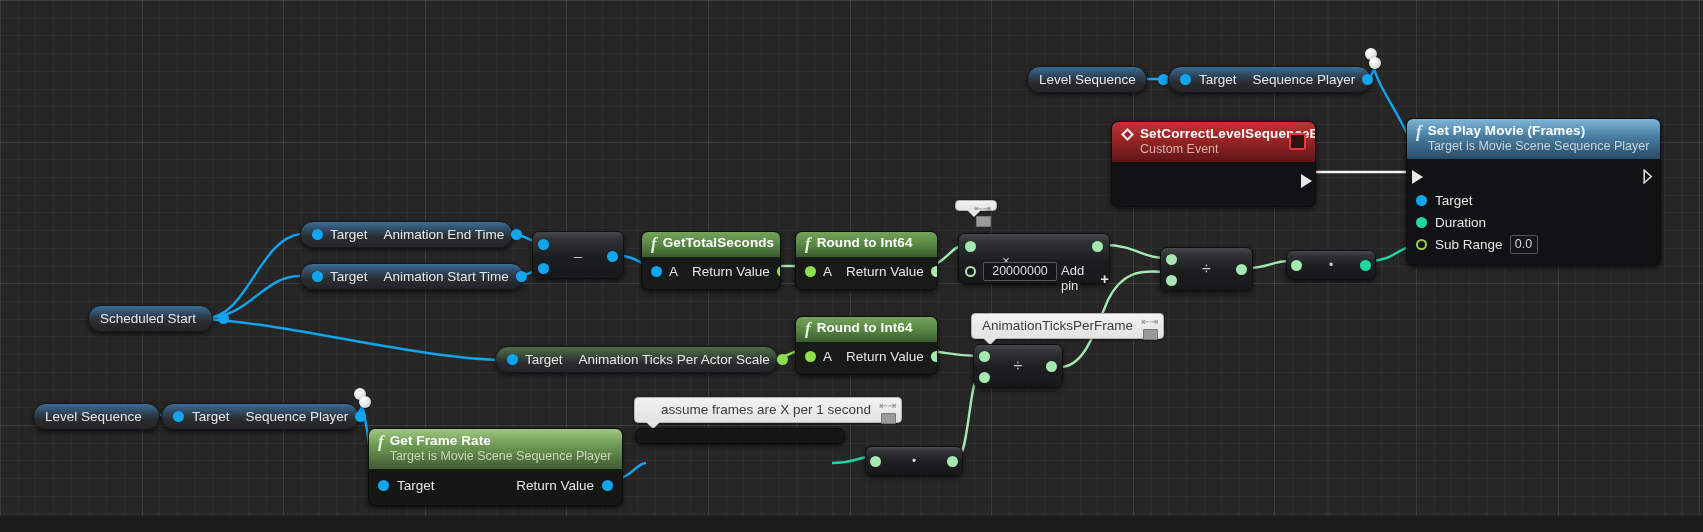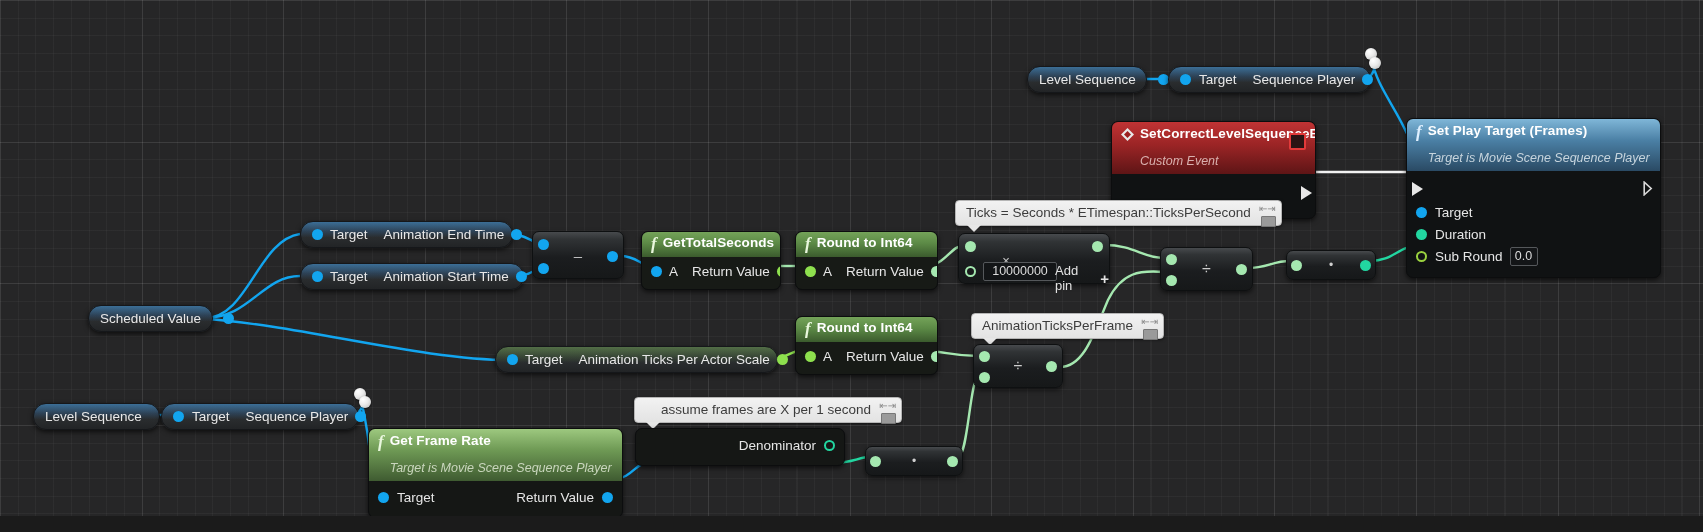--- a/index.html
+++ b/index.html
@@ -60,21 +60,21 @@
     border-radius:7px;
     overflow:hidden;
   }
   .fnode .title{
     padding:5px 10px 6px 9px;
     display:flex;align-items:flex-start;gap:6px;
     position:relative;
   }
   .fnode .title .tt{line-height:1.04;}
   .fnode .title .t1{font-weight:bold;font-size:13.5px;color:#fff;letter-spacing:.1px;}
-  .fnode .title .t2{font-style:italic;font-size:12.5px;color:#b9bcb2;margin-top:14px;}
+  .fnode .title .t2{font-size:12.5px;color:#b9bcb2;margin-top:2px;}
   .title.green{background:linear-gradient(to bottom,#9dc87f 0%,#6f9a55 40%,#3f5b31 100%);}
   .title.green .t2{color:#c9d6bd;}
   .title.blue{background:linear-gradient(to bottom,#7fb6d8 0%,#4a7fa4 42%,#2a4a64 100%);}
   .title.blue .t2{color:#c6d4dd;}
   .title.red{background:linear-gradient(to bottom,#c03334 0%,#9a2425 45%,#5e1516 100%);}
   .title.red .t1{color:#fff;}
   .title.red .t2{color:#d9b0ae;}
   .title.gsmall{background:linear-gradient(to bottom,#74a359 0%,#5c8a46 45%,#3b5b2d 100%);padding:4px 10px 5px 9px;}
 
   .fnode .body{padding:4px 0 8px 0;}
@@ -246,49 +246,49 @@
     </div>
     <div class="body" style="height:32px;position:relative;">
       <div class="exec" style="right:3px;top:12px;"></div>
     </div>
   </div>
 
   <div class="node fnode" style="left:1406px;top:118px;width:255px;">
     <div class="title blue">
       <span class="fnicon">f</span>
       <span class="tt">
-        <div class="t1">Set Play Target (Frames)</div>
+        <div class="t1">Set Play Movie (Frames)</div>
         <div class="t2">Target is Movie Scene Sequence Player</div>
       </span>
     </div>
     <div class="body" style="padding-top:6px;padding-bottom:10px;position:relative;">
       <div class="row" style="height:24px;position:relative;">
         <div class="exec" style="left:5px;top:5px;"></div>
         <svg class="exec-hollow" style="right:4px;top:4px;" viewBox="0 0 13 15">
           <path d="M1.2,1.2 L8.2,7.5 L1.2,13.8 Z" fill="none" stroke="#d8d8d8" stroke-width="1.6"></path>
         </svg>
       </div>
       <div class="row">
         <span class="inline-pin" style="background:#12a5ef;margin-right:8px;"></span>
         <span>Target</span>
       </div>
       <div class="row">
         <span class="inline-pin" style="background:#22d6a0;margin-right:8px;"></span>
         <span>Duration</span>
       </div>
       <div class="row">
         <span class="inline-ring" style="color:#9ad13f;margin-right:8px;"></span>
-        <span>Sub Round</span>
+        <span>Sub Range</span>
         <span class="vbox">0.0</span>
       </div>
     </div>
   </div>
 
   <div class="node pill blue" style="left:88px;top:305px;width:125px;">
-    <span class="lbl">Scheduled Value</span>
+    <span class="lbl">Scheduled Start</span>
     <span class="spacer"></span>
     <span class="inline-pin" style="background:#12a5ef;margin-left:6px;"></span>
   </div>
 
   <div class="node pill blue" style="left:300px;top:221px;width:213px;">
     <span class="inline-pin" style="background:#12a5ef;margin-right:7px;"></span>
     <span class="lbl">Target</span>
     <span class="spacer"></span>
     <span class="lbl">Animation End Time</span>
     <span class="inline-pin" style="background:#12a5ef;margin-left:7px;"></span>
@@ -339,34 +339,33 @@
         <span class="inline-pin" style="background:#8ee04e;margin-right:7px;"></span>
         <span>A</span>
         <span class="mid"></span>
         <span>Return Value</span>
         <span class="inline-pin" style="background:#a5e8b0;margin-left:7px;"></span>
       </div>
     </div>
   </div>
 
   <div class="bubble" style="left:955px;top:200px;">
-    <span>Ticks = Seconds * ETimespan::TicksPerSecond</span>
     <span class="gl">⇤⇥</span>
     <span class="gl2"></span>
   </div>
 
   <div class="mathnode" style="left:958px;top:233px;width:152px;height:51px;">
     <div class="mathglyph" style="top:20px;transform:none;font-size:13px;color:#c8c8c8;left:-28px;right:auto;width:100%;">×</div>
     <div class="dotpin" style="color:#a5e8b0;left:6px;top:7px;"></div>
     <div class="ringpin" style="color:#a5e8b0;left:6px;top:32px;"></div>
     <div class="dotpin" style="color:#a5e8b0;right:6px;top:7px;"></div>
     <div style="position:absolute;left:24px;top:27px;">
-      <span class="vbox" style="margin-left:0;min-width:64px;">10000000</span>
-    </div>
-    <div class="addpin" style="position:absolute;left:96px;top:29px;">
+      <span class="vbox" style="margin-left:0;min-width:64px;">20000000</span>
+    </div>
+    <div class="addpin" style="position:absolute;left:102px;top:29px;">
       <span>Add pin</span>
       <span class="plus">+</span>
     </div>
   </div>
 
   <div class="mathnode" style="left:1160px;top:247px;width:93px;height:44px;">
     <div class="mathglyph">÷</div>
     <div class="dotpin" style="color:#a5e8b0;left:5px;top:6px;"></div>
     <div class="dotpin" style="color:#a5e8b0;left:5px;top:27px;"></div>
     <div class="dotpin" style="color:#a5e8b0;right:5px;top:16px;"></div>
@@ -453,25 +452,20 @@
   </div>
 
   <div class="bubble" style="left:634px;top:397px;padding-left:26px;">
     <span>assume frames are X per 1 second</span>
     <span class="gl">⇤⇥</span>
     <span class="gl2"></span>
   </div>
 
   <div class="node fnode" style="left:635px;top:428px;width:210px;">
     <div class="body" style="padding:5px 0 9px 0;background:#151715;">
-      <div class="row">
-        <span class="mid"></span>
-        <span>Denominator</span>
-        <span class="inline-ring" style="color:#22d6a0;margin-left:8px;"></span>
-      </div>
     </div>
   </div>
 
   <div class="mathnode" style="left:865px;top:446px;width:98px;height:30px;">
     <div class="mathglyph" style="font-size:12px;">•</div>
     <div class="dotpin" style="color:#a5e8b0;left:4px;top:9px;"></div>
     <div class="dotpin" style="color:#a5e8b0;right:4px;top:9px;"></div>
   </div>
 
 </div>

